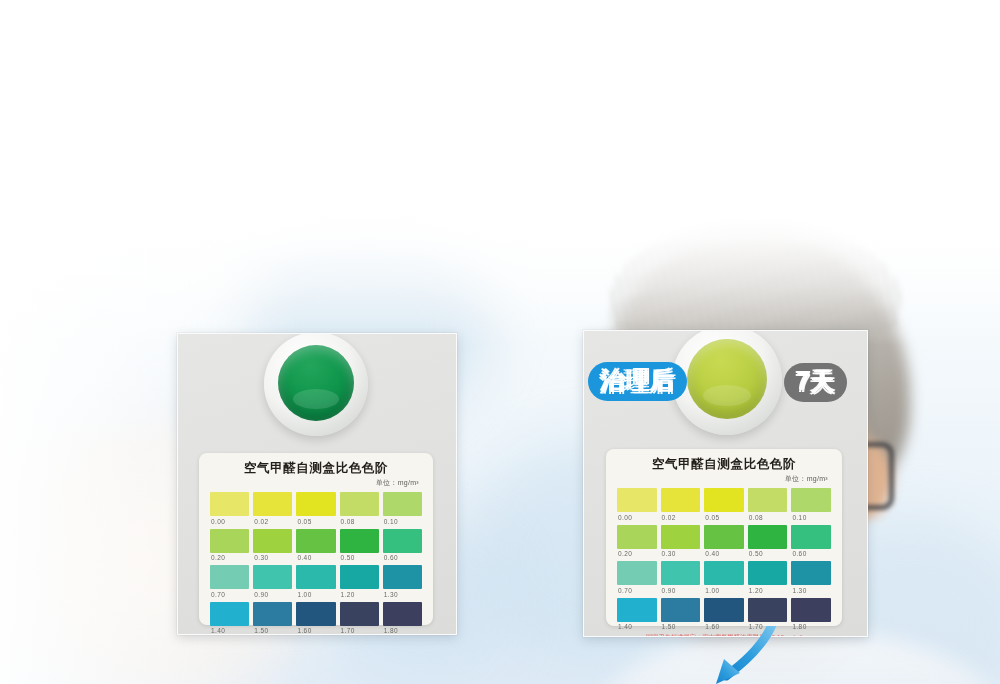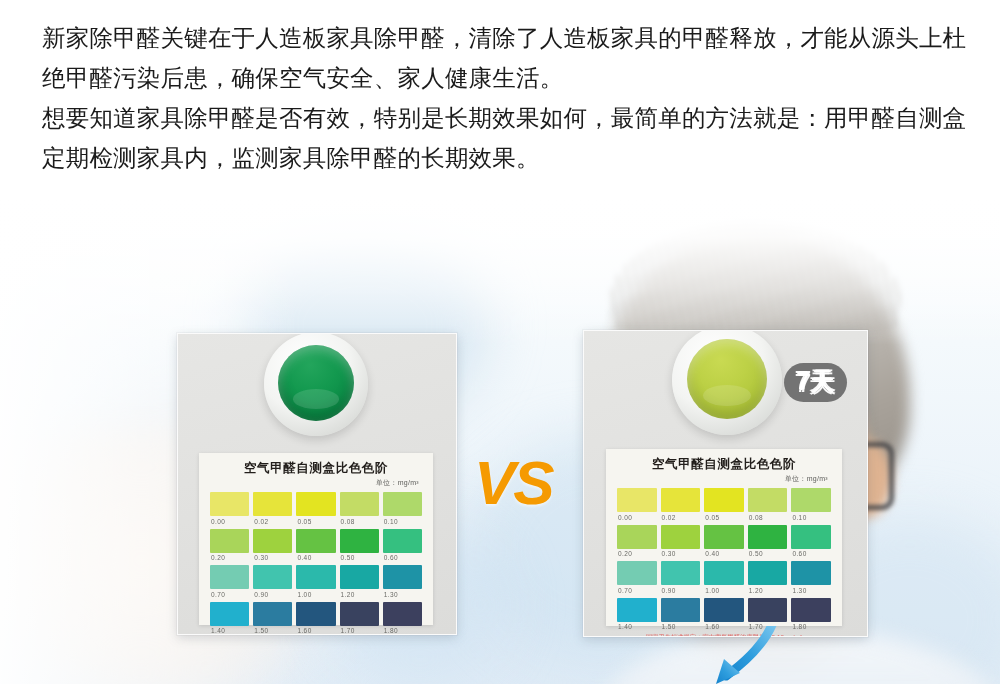--- a/index.html
+++ b/index.html
@@ -175,20 +175,21 @@
     width: 60%; height: 26%;
     border-radius: 50%;
     background: rgba(255,255,255,.13);
   }
 
   
   .chart-sheet {
     position: absolute;
     background: #f6f5f0;
     box-shadow: 0 1px 4px rgba(0,0,0,.12);
+    border-radius: 8px;
   }
   .card.left  .chart-sheet { left: 21px; top: 119px; width: 234px; height: 172px; }
   .card.right .chart-sheet { left: 22px; top: 118px; width: 236px; height: 177px; }
 
   .chart-title {
     text-align: center;
     font-family: "Liberation Serif", "DejaVu Serif", serif;
     font-weight: 700;
     color: #231f1c;
     font-size: 12.5px;
@@ -296,24 +297,20 @@
         <div class="lens r"></div>
         <div class="bridge"></div>
       </div>
       <div class="shoulder"></div>
     </div>
 
     <div class="bg-fade-top"></div>
     <div class="bg-fade-left"></div>
   </div>
 
-  <div class="intro">
-    <p>新家除甲醛关键在于人造板家具除甲醛，清除了人造板家具的甲醛释放，才能从源头上杜绝甲醛污染后患，确保空气安全、家人健康生活。</p>
-    <p>想要知道家具除甲醛是否有效，特别是长期效果如何，最简单的方法就是：用甲醛自测盒定期检测家具内，监测家具除甲醛的长期效果。</p>
-  </div>
 
   <div class="card left">
     <div class="card-photo">
       <div class="cup cup-outer">
         <div class="cup-liquid">
           <div class="cup-meniscus"></div>
         </div>
       </div>
 
       <div class="chart-sheet">
@@ -496,23 +493,23 @@
             </div>
             <div class="swatch-cell">
               <div class="swatch" style="background: rgb(60, 64, 94);"></div>
               <div class="swatch-label">1.80</div>
             </div>
           </div>
         <div class="chart-footer" style="color: rgb(224, 96, 95);">国家卫生标准规定：室内空气甲醛浓度限值为0.10mg/m³</div>
       </div>
     </div>
   </div>
+  <div class="badge badge-after" style="background: rgb(27, 150, 221);">治理后</div>
   <div class="badge badge-days" style="background: #737373;">7天</div>
 
-  <div class="vs-mark" style="color: rgb(245, 154, 2);">VS</div>
 
   <div class="arrow-down">
     <svg width="130" height="58" viewBox="0 0 130 58" aria-hidden="true">
       <defs>
         <linearGradient id="arrGrad" x1="1" y1="0" x2="0" y2="1">
           <stop offset="0%" stop-color="#7ec8ef"></stop>
           <stop offset="55%" stop-color="#2f9ede"></stop>
           <stop offset="100%" stop-color="#1583cc"></stop>
         </linearGradient>
       </defs>

